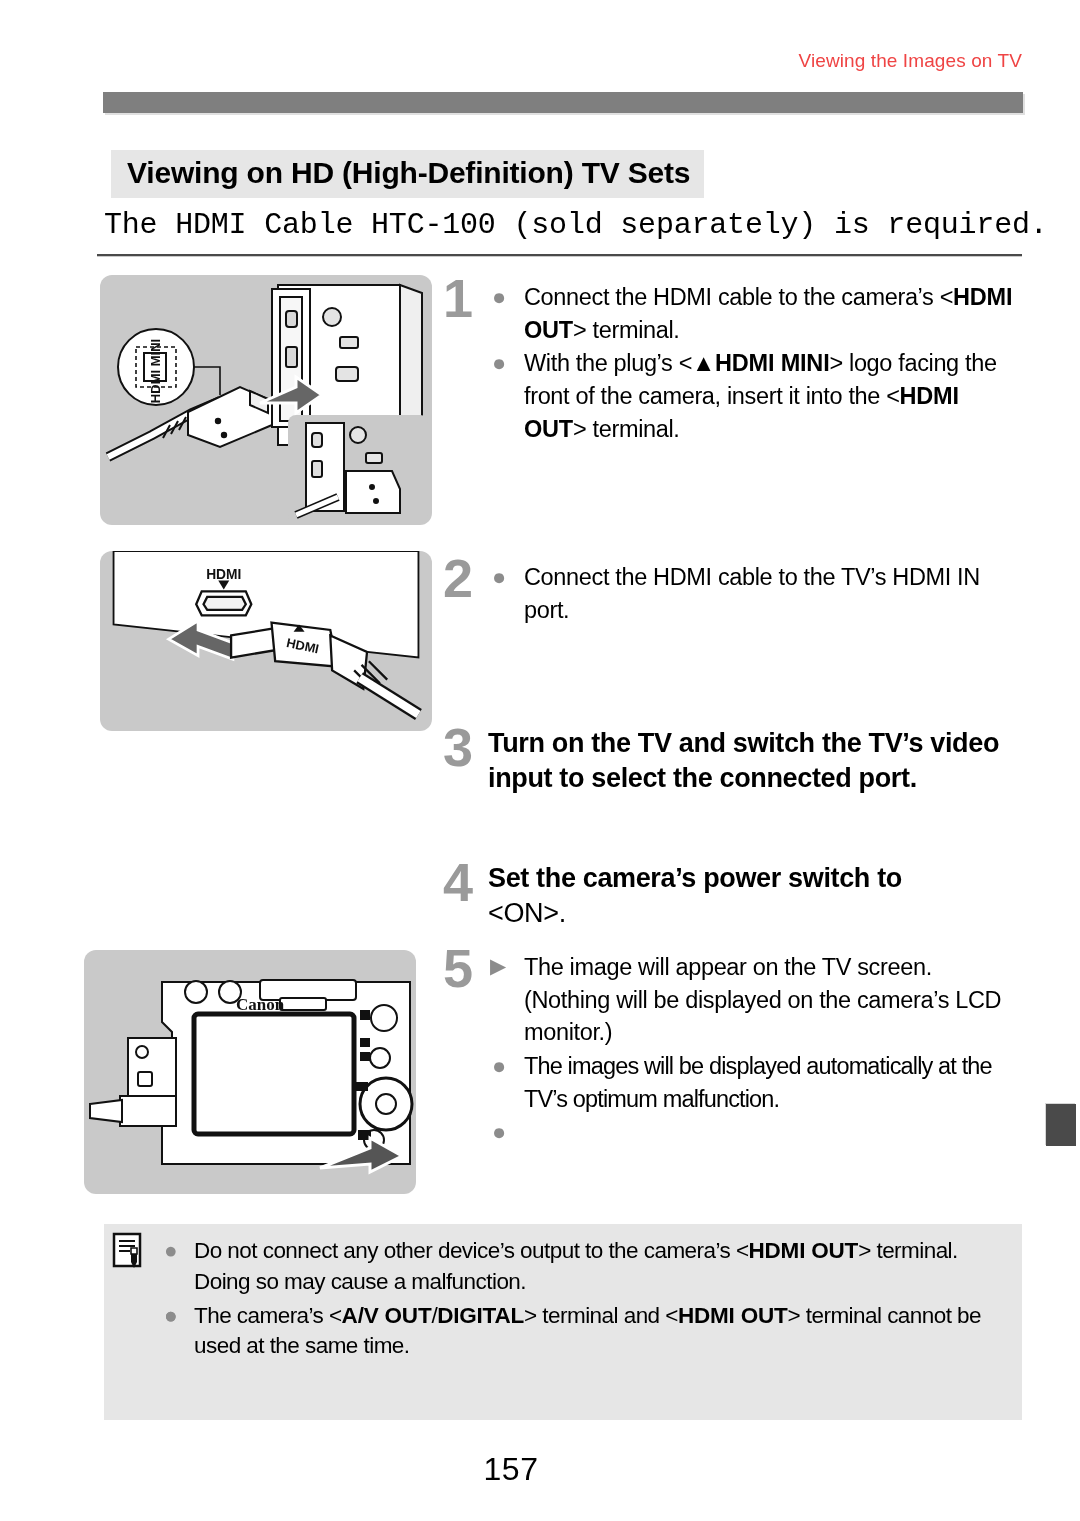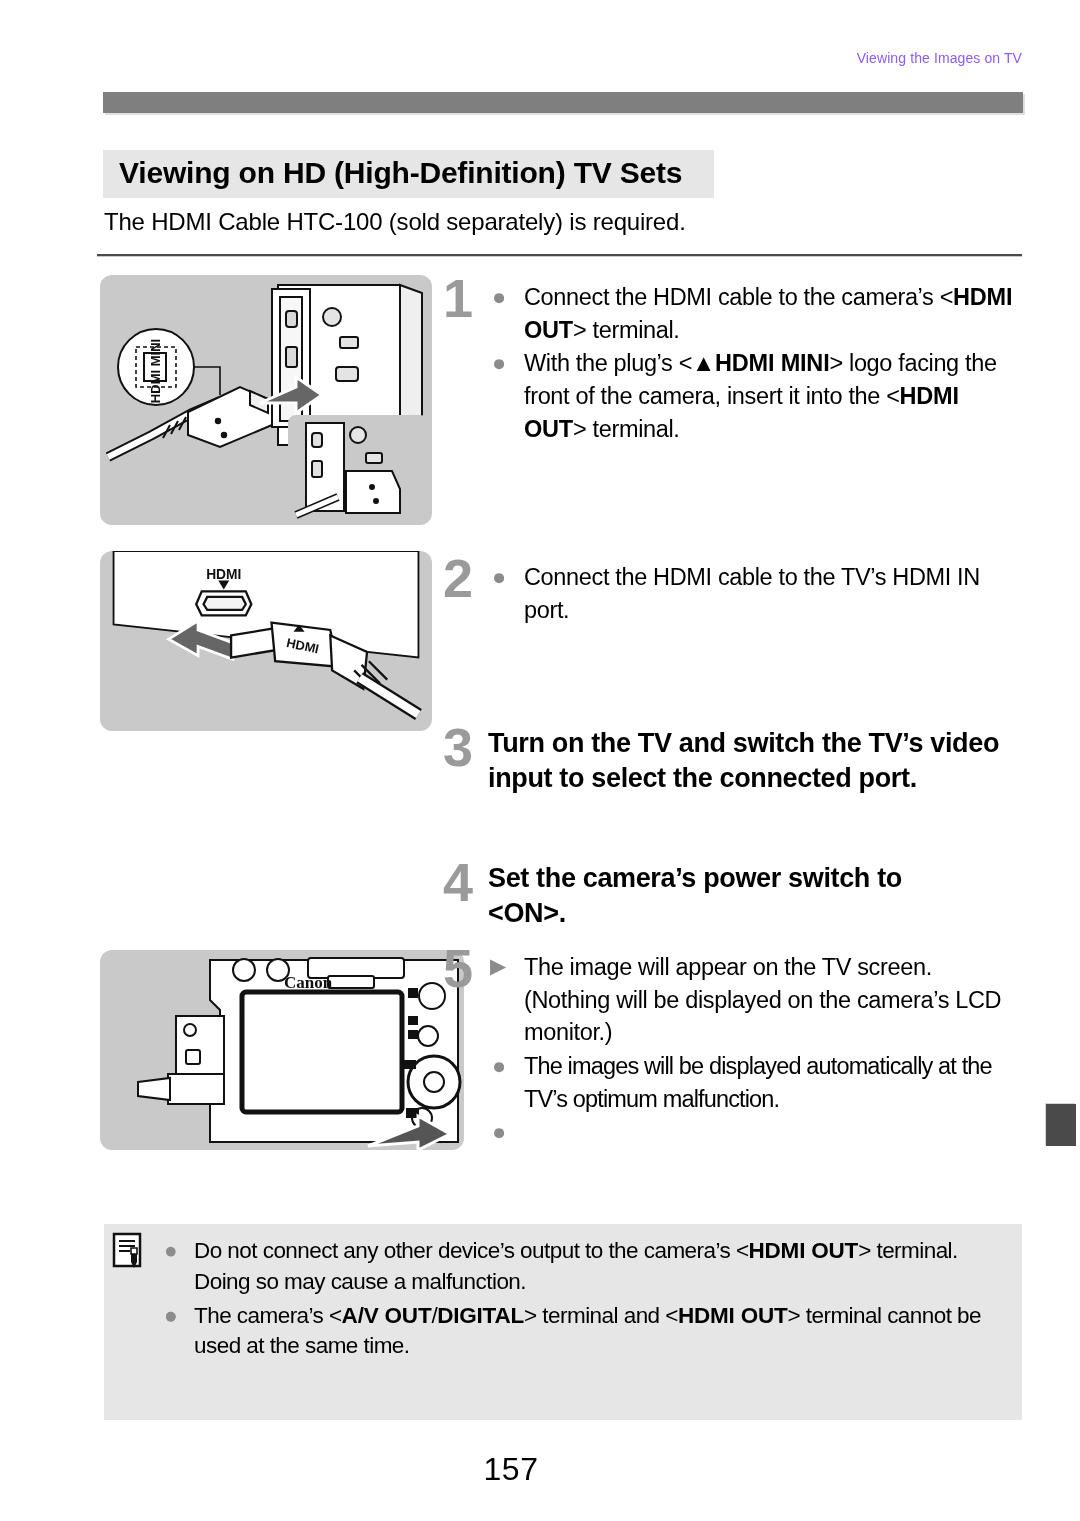--- a/index.html
+++ b/index.html
@@ -15,68 +15,69 @@
     color: #000000;
     overflow: hidden;
   }
 
   
   .running-header {
     position: absolute;
     left: 0; top: 50px;
     width: 1022px;
     text-align: right;
-    font-size: 14px;
+    font-size: 19px;
     letter-spacing: 0.1px;
-    color: #8b5cf6;
+    color: #ef4444;
   }
   .header-bar {
     position: absolute;
     left: 103px; top: 92px;
     width: 920px; height: 21px;
     background: #7f7f7f;
     box-shadow: 2px 2px 0 rgba(0,0,0,0.12);
   }
 
   
   .section-heading {
     position: absolute;
-    left: 103px; top: 150px;
+    left: 111px; top: 150px;
     background: #e6e6e6;
-    padding: 6px 32px 8px 16px;
+    padding: 6px 14px 8px 16px;
     font-size: 30px;
     font-weight: bold;
     letter-spacing: -0.2px;
     white-space: nowrap;
   }
   .intro-line {
     position: absolute;
     left: 104px; top: 208px;
-    font-size: 24px;
+    font-size: 30px;
     letter-spacing: -0.2px;
     white-space: nowrap;
+    font-family: Liberation Mono, monospace;
   }
   .rule {
     position: absolute;
     left: 97px; top: 254px;
     width: 925px; height: 2px;
     background: #4a4a4a;
     box-shadow: 0 1px 0 #c9c9c9;
   }
 
   
   .figure {
     position: absolute;
     border-radius: 12px;
     background: #c9c9c9;
     overflow: hidden;
   }
   .fig1 { left: 100px; top: 275px;  width: 332px; height: 250px; }
   .fig2 { left: 100px; top: 551px;  width: 332px; height: 180px; }
-  .fig3 { left: 100px; top: 950px;  width: 332px; height: 200px; padding-left: 32px; }
+  .fig3 { left: 84px; top: 950px;  width: 332px; height: 244px; }
 
   .figure svg { display: block; width: 100%; height: 100%; }
 
   
   .step {
     position: absolute;
     left: 432px;
     width: 592px;
   }
   .step-num {
@@ -113,21 +114,21 @@
   .bullets li .mk {
     position: absolute;
     left: 4px; top: 0;
     color: #8c8c8c;
     font-size: 23.5px;
     line-height: 1.39;
   }
   .bullets li .mk.tri { left: 2px; font-size: 21px; }
 
   b.kb { font-weight: bold; letter-spacing: -0.2px; }
-  .on-glyph { font-weight: bold; }
+  .on-glyph { font-weight: normal; }
 
   
   .play-box {
     display: inline-block;
     border: 2.5px solid #000;
     width: 29px; height: 21px;
     position: relative;
     vertical-align: -3px;
     margin: 0 1px;
     box-sizing: border-box;

